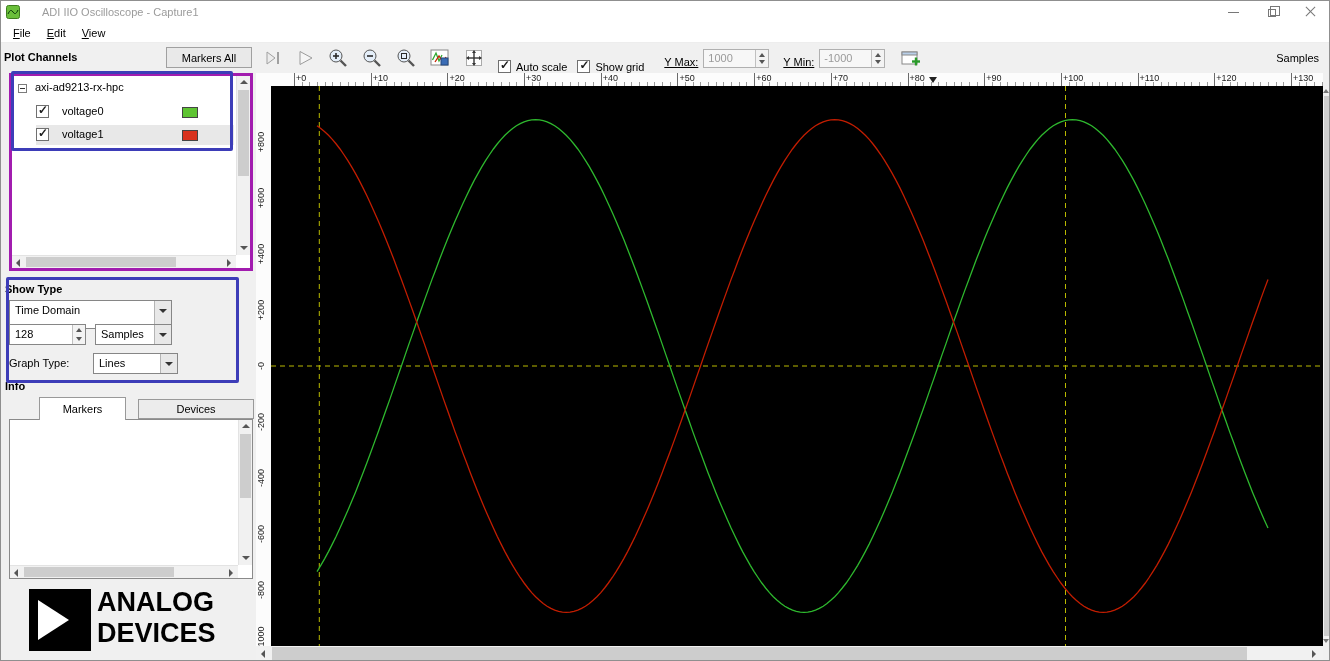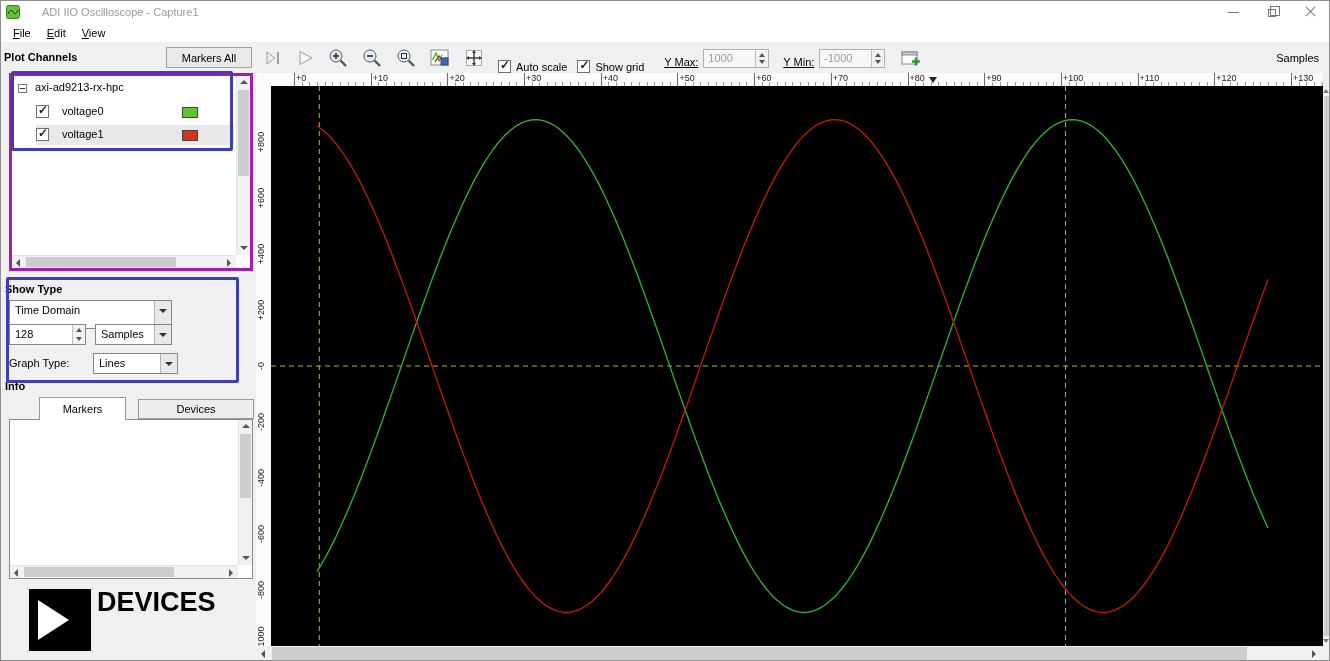--- a/index.html
+++ b/index.html
@@ -239,20 +239,21 @@
         <span class="arr right">
             <i class="tri tri-right"></i>
           </span>
       </div>
     </div>
 
     <div class="logo-box">
       <span class="logo-tri"></span>
     </div>
     <div class="logo-text">
+      <div>ANALOG</div>
       <div>DEVICES</div>
     </div>
   </div>
 
   <div class="main">
 
     <div class="toolbar">
       <svg class="tbi" width="18" height="16">
         <path d="M3 2 L11 8 L3 14 Z" fill="#ececec" stroke="#a0a0a0"></path>
         <line x1="14" y1="2" x2="14" y2="14" stroke="#a0a0a0" stroke-width="2"></line>

